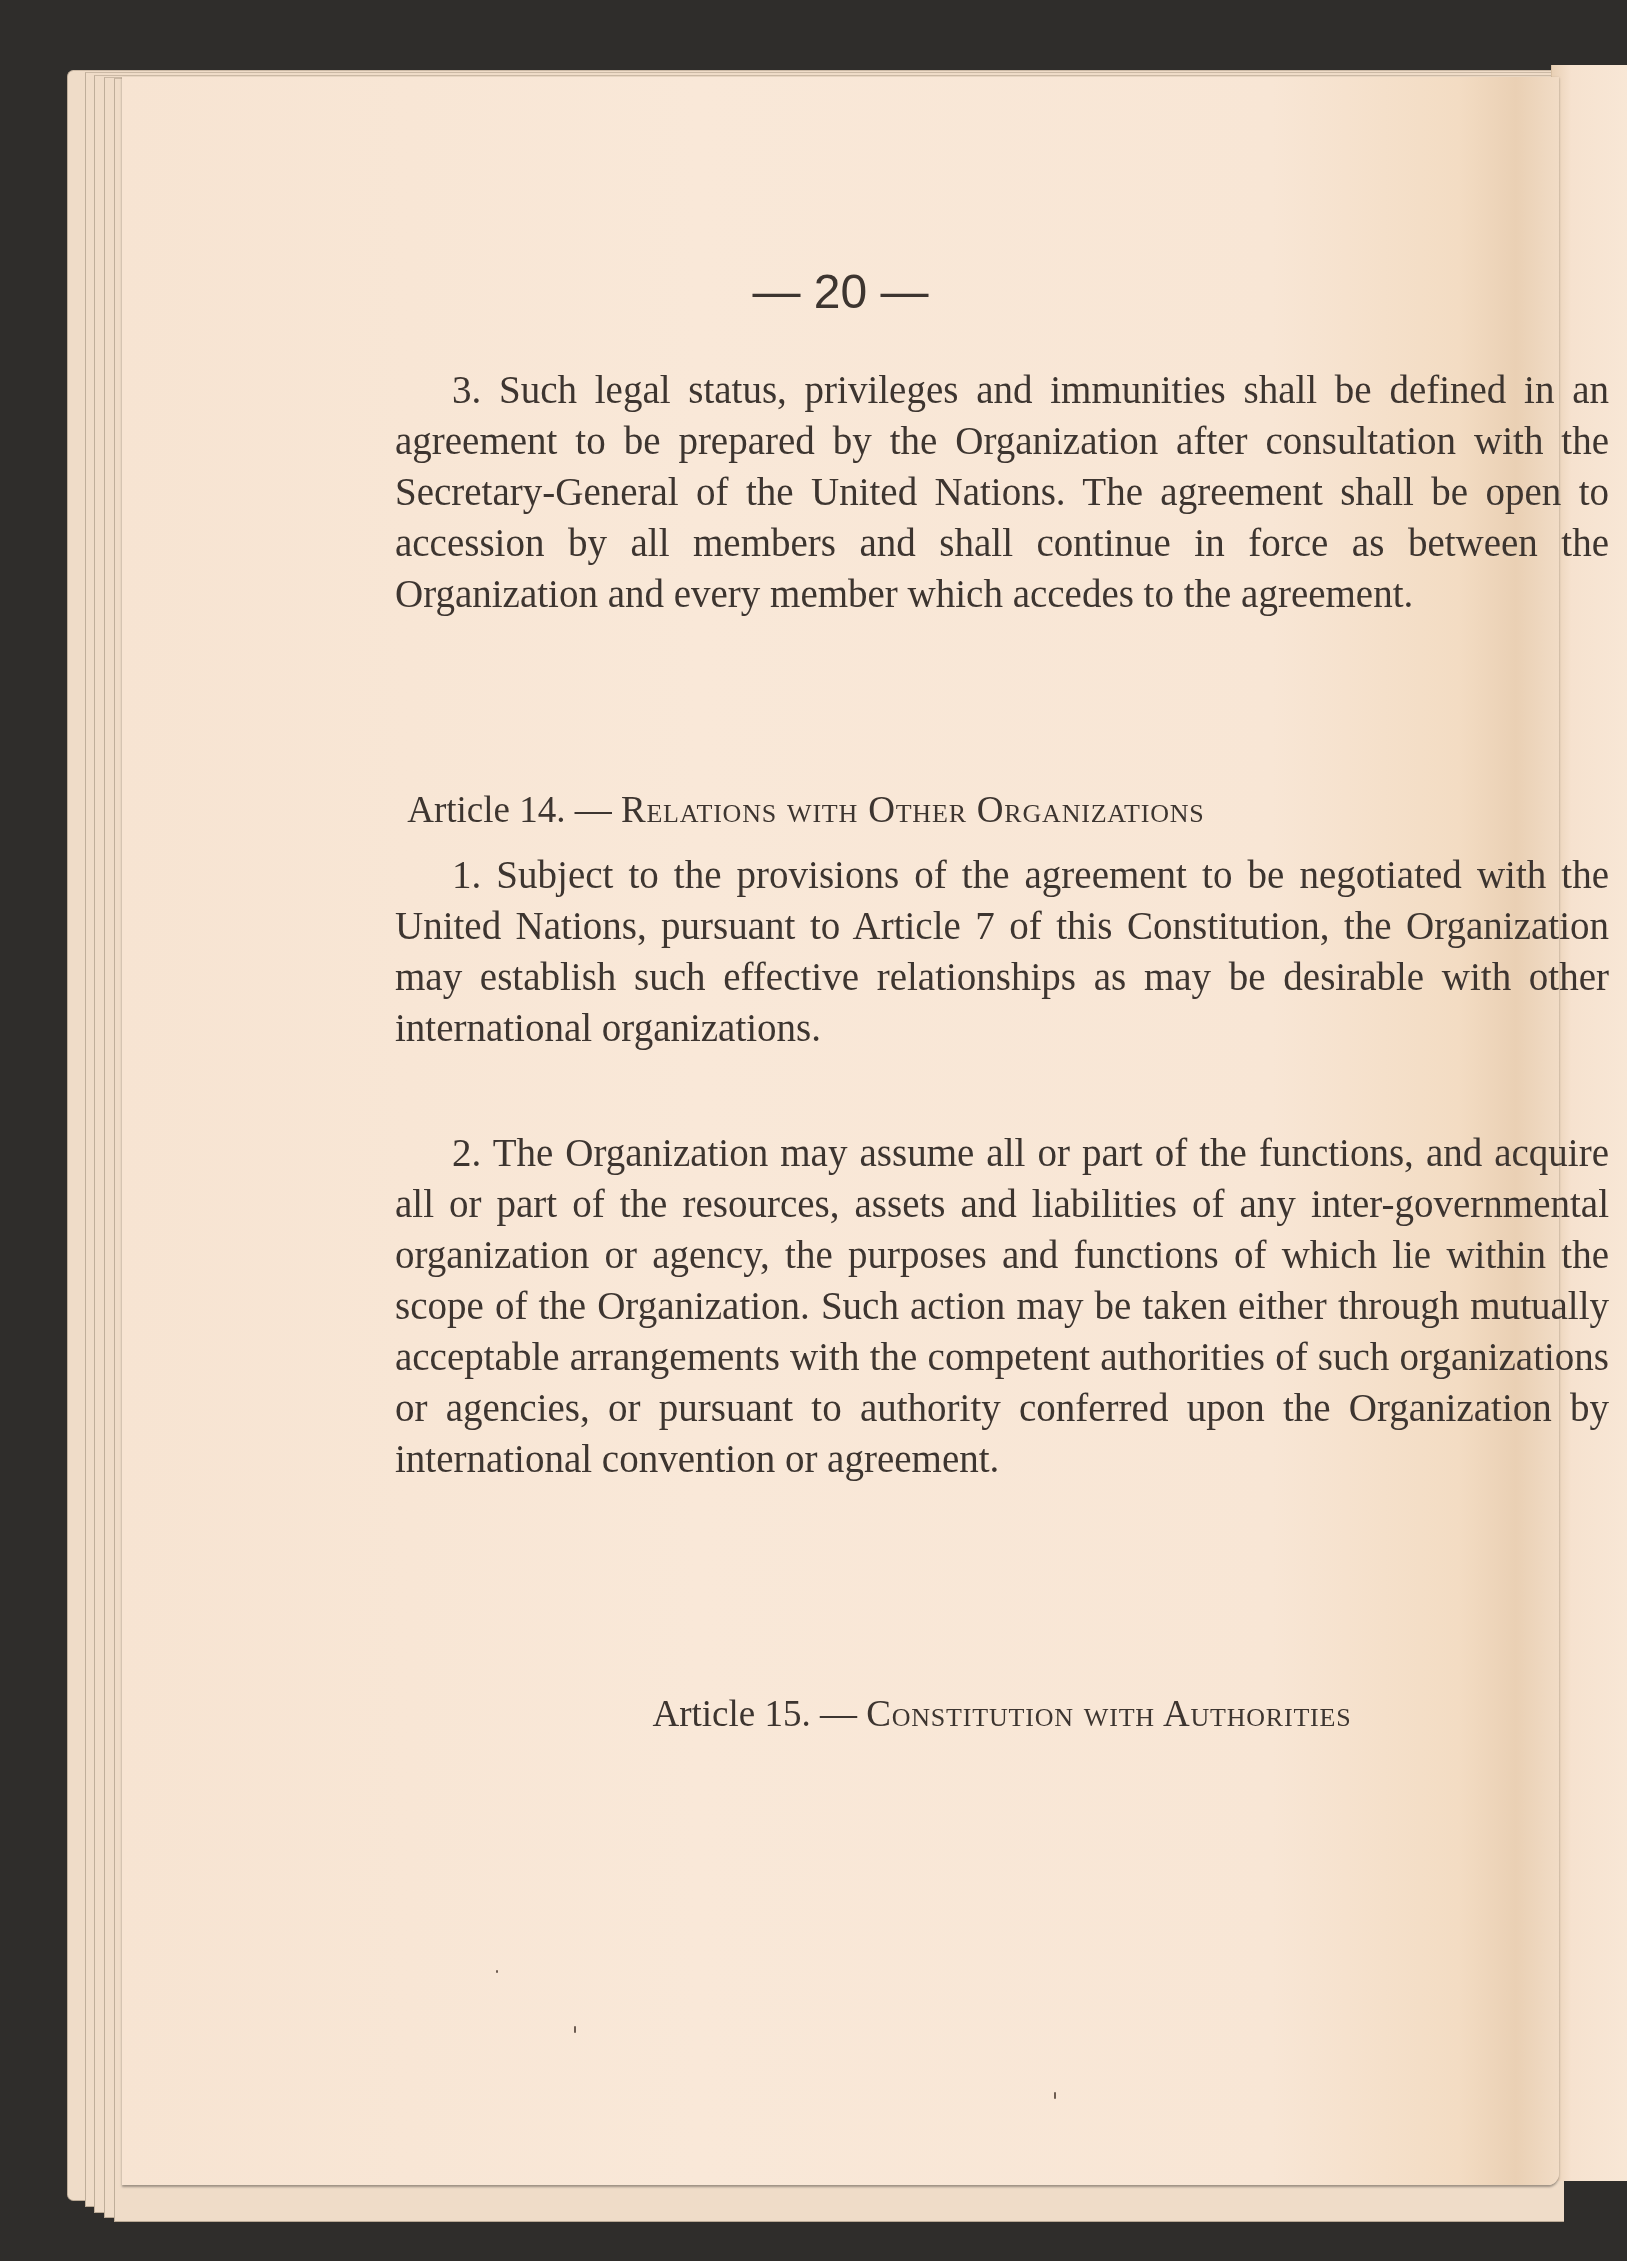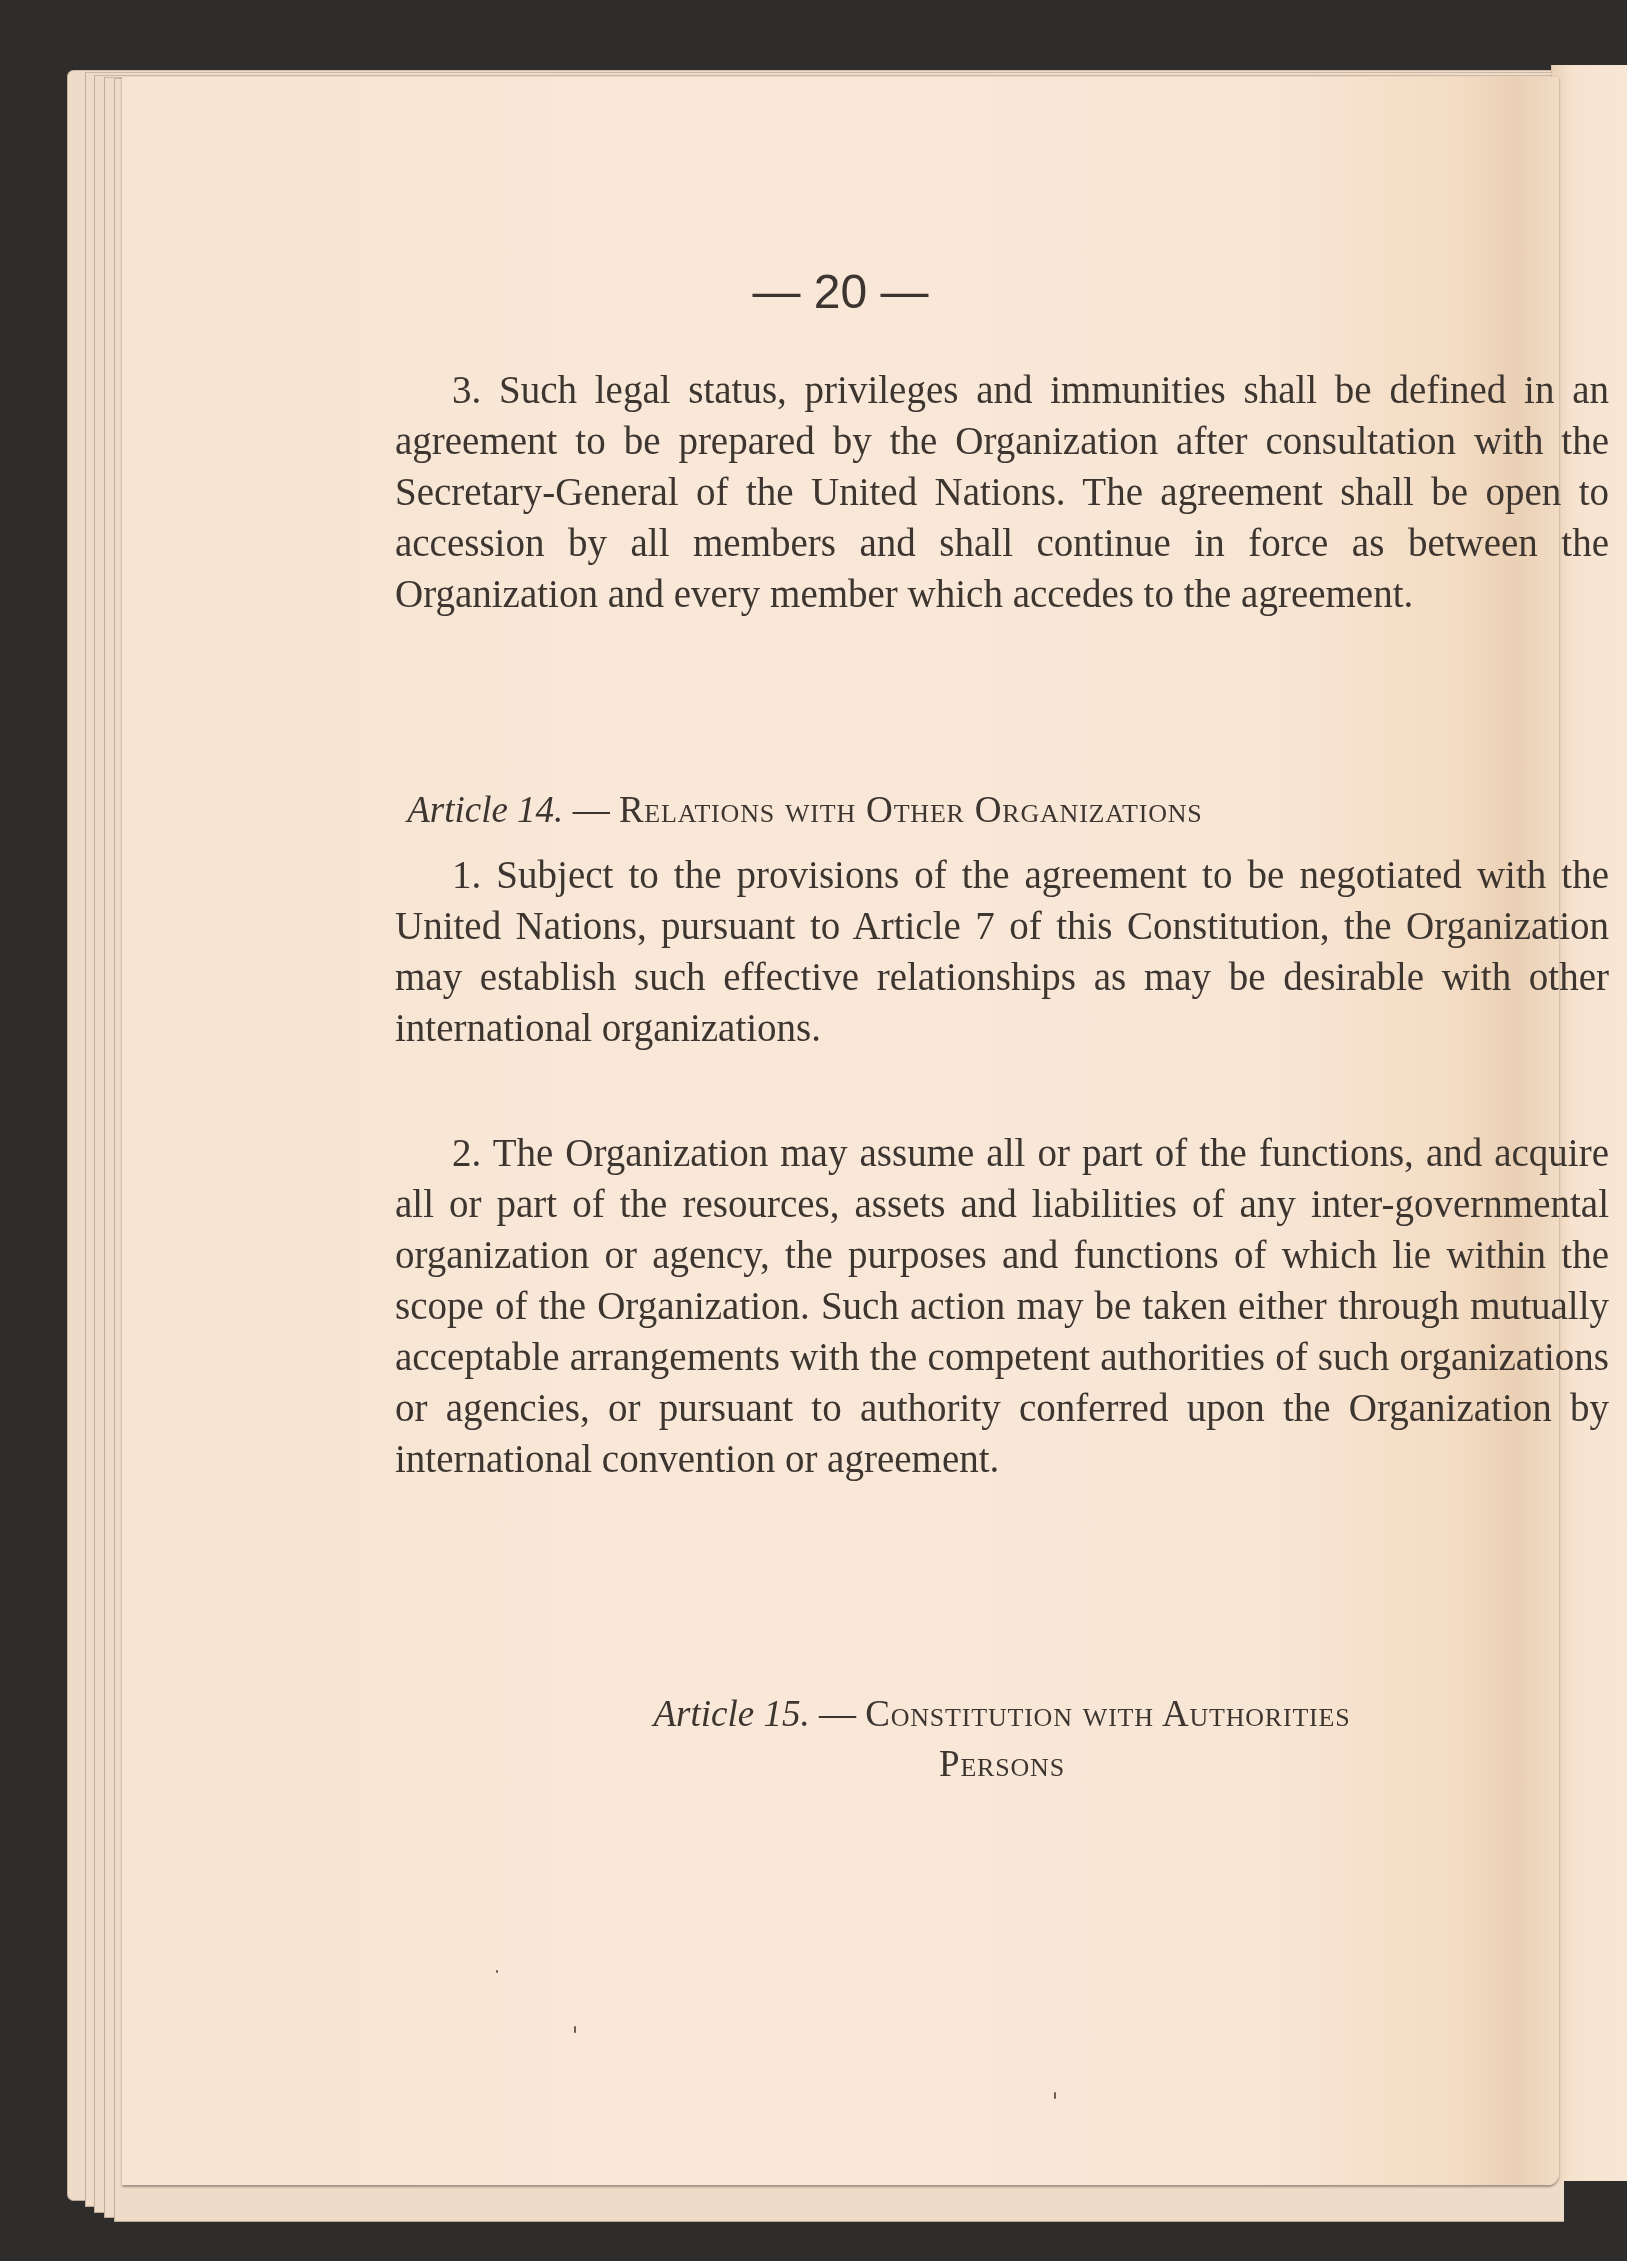--- a/index.html
+++ b/index.html
@@ -75,21 +75,20 @@
       hyphens: manual;
     }
     .para-lastline-left { text-align-last: left; }
     .article-heading {
       margin: 0;
       font-size: 37px;
       line-height: 50px;
       color: #3d3530;
     }
     .article-heading .art-label {
-      font-style: italic;
     }
     .article-heading .art-title {
       font-variant: small-caps;
       letter-spacing: 0.8px;
     }
     .h14 { text-align: left; padding-left: 12.2px; }
     .h15 { text-align: center; }
 
     .smudge {
       position: absolute;
@@ -139,23 +138,20 @@
     <p class="para para-lastline-left">
       <span>2.</span>
       <span>The Organization may assume all or part of the functions, and acquire all or part of the resources, assets and liabilities of any inter-governmental organization or agency, the purposes and functions of which lie within the scope of the Organization. Such action may be taken either through mutually acceptable arrangements with the competent authorities of such organizations or agencies, or pursuant to authority conferred upon the Organization by international convention or agreement.</span>
     </p>
   </div>
 
   <div class="text-block" style="left: 273px; top: 1612px; width: 1214px;">
     <p class="article-heading h15">
       <span class="art-label">Article 15.</span><span> — </span><span class="art-title">Constitution with Authorities</span>
     </p>
-    <p class="article-heading h15">
-      <span class="art-title">Persons</span>
-    </p>
   </div>
 
 
   <div class="smudge" style="left: 452px; top: 1949px;"></div>
   <div class="smudge" style="left: 932px; top: 2015px;"></div>
   <div class="smudge" style="left: 374px; top: 1893px; height: 3.3px;"></div>
 </div>
 
 
 </body></html>

